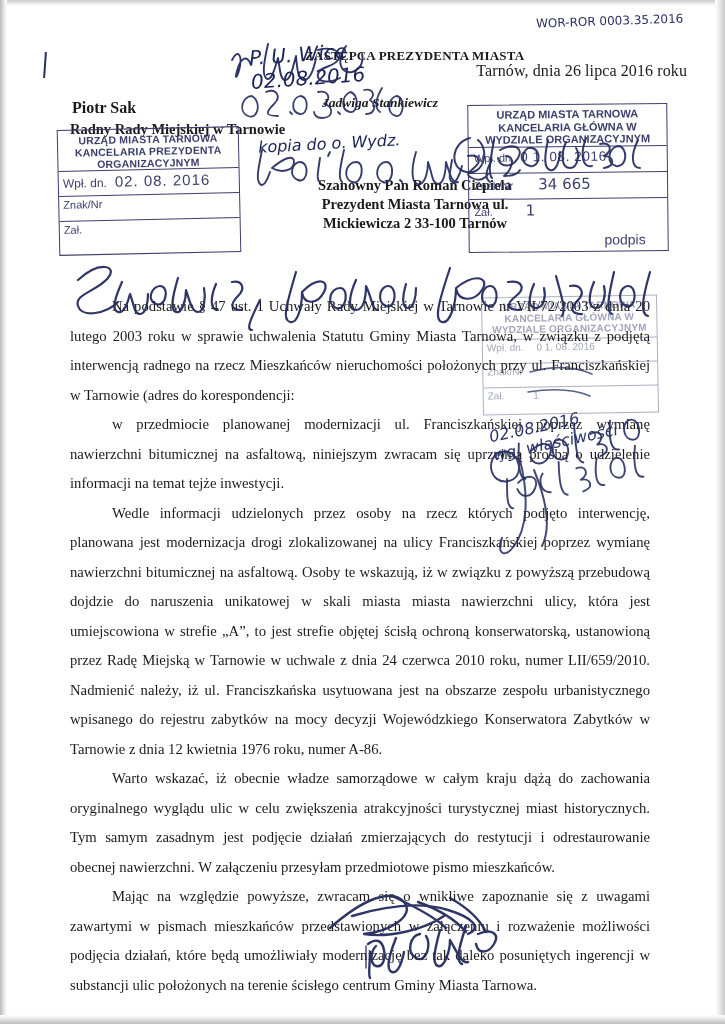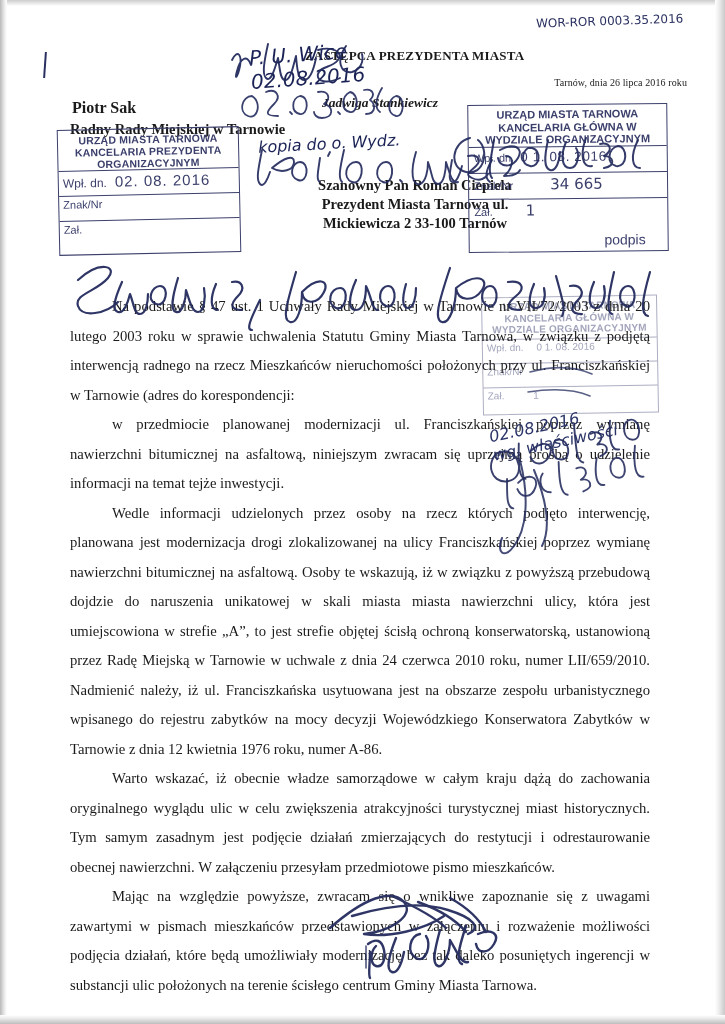--- a/index.html
+++ b/index.html
@@ -28,22 +28,22 @@
   .scan-edge-bottom {
     position: absolute; left: 0; bottom: 0; width: 725px; height: 9px;
     background: linear-gradient(to top, #bdbdbd, #f0f0f0 70%, #ffffff);
   }
   .scan-edge-top {
     position: absolute; left: 0; top: 0; width: 725px; height: 6px;
     background: linear-gradient(to bottom, #cccccc, #ffffff);
   }
 
   .hdr-right {
-    position: absolute; right: 38px; top: 77px;
-    font-size: 10px; letter-spacing: 0.1px;
+    position: absolute; right: 38px; top: 62px;
+    font-size: 16px; letter-spacing: 0.1px;
   }
   .deputy-title {
     position: absolute; left: 305px; top: 48px;
     font-size: 13px; font-weight: bold; letter-spacing: 0.2px;
   }
   .deputy-name {
     position: absolute; left: 322px; top: 95px;
     font-size: 13.5px; font-weight: bold; font-style: italic;
   }
 
@@ -192,21 +192,21 @@
 
   <div class="stamp" id="stamp-right">
     <div class="title line">URZĄD MIASTA TARNOWA
 KANCELARIA GŁÓWNA
 W WYDZIALE ORGANIZACYJNYM</div>
     <div class="row line wpl">
       <span>Wpł. dn.</span><span class="date">0 1. 08. 2016</span>
     </div>
     <div class="row line">
       <span>Znak/Nr</span>
-      <span style="margin-left:34px;font-size:15px;font-family:'DejaVu Sans',sans-serif;">34 665</span>
+      <span style="margin-left:22px;font-size:15px;font-family:'DejaVu Sans',sans-serif;">34 665</span>
     </div>
     <div class="row">
       <span>Zał.</span>
       <span style="margin-left:30px;font-size:15px;font-family:'DejaVu Sans',sans-serif;">1</span>
     </div>
     <div class="sig-label">podpis</div>
   </div>
 
   <div class="stamp" id="stamp-ghost">
     <div class="title line">URZĄD MIASTA TARNOWA

